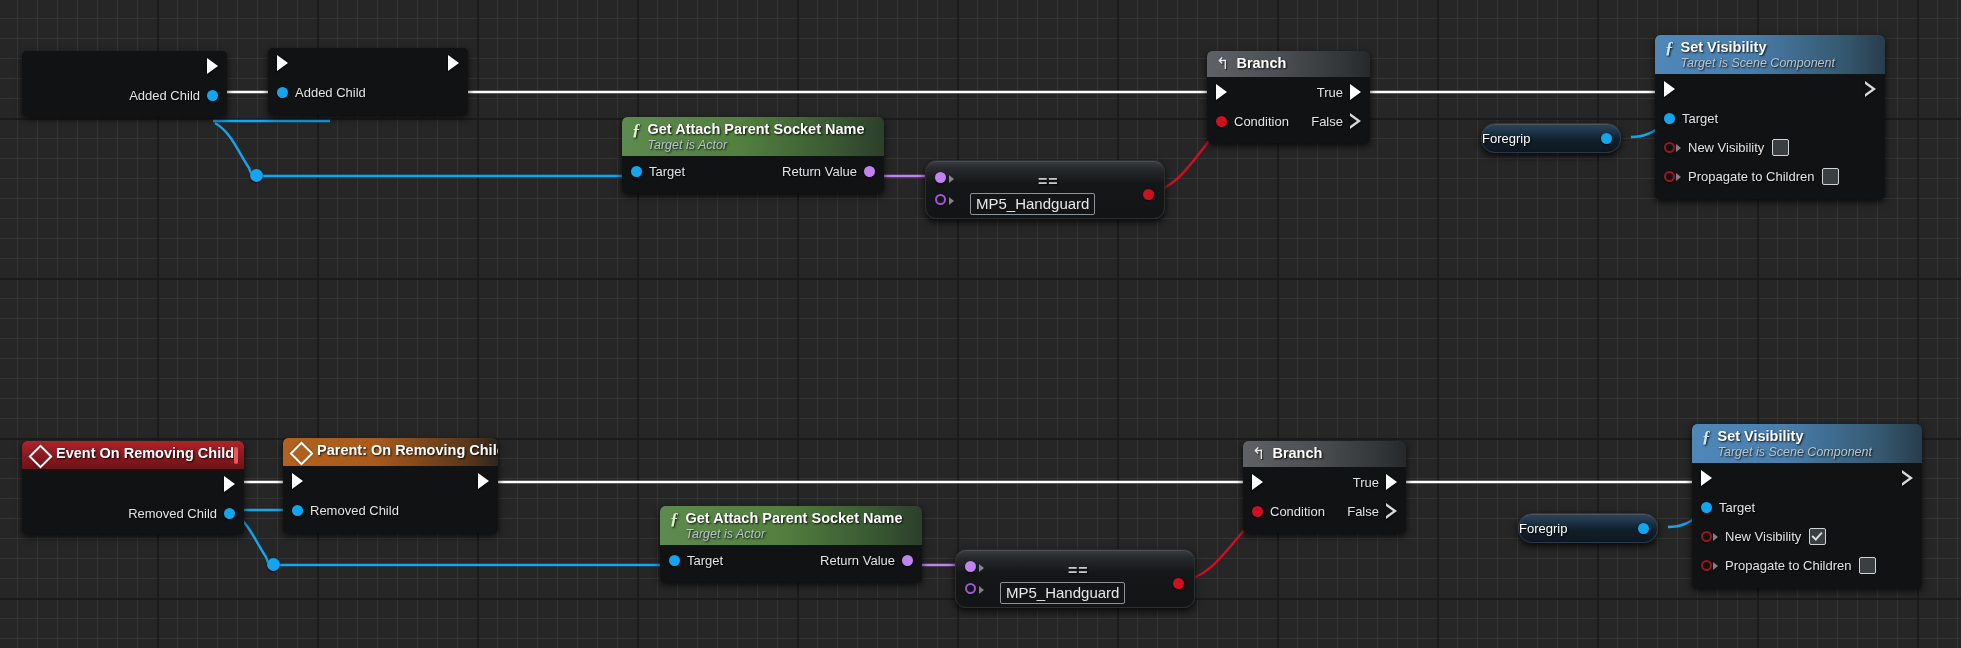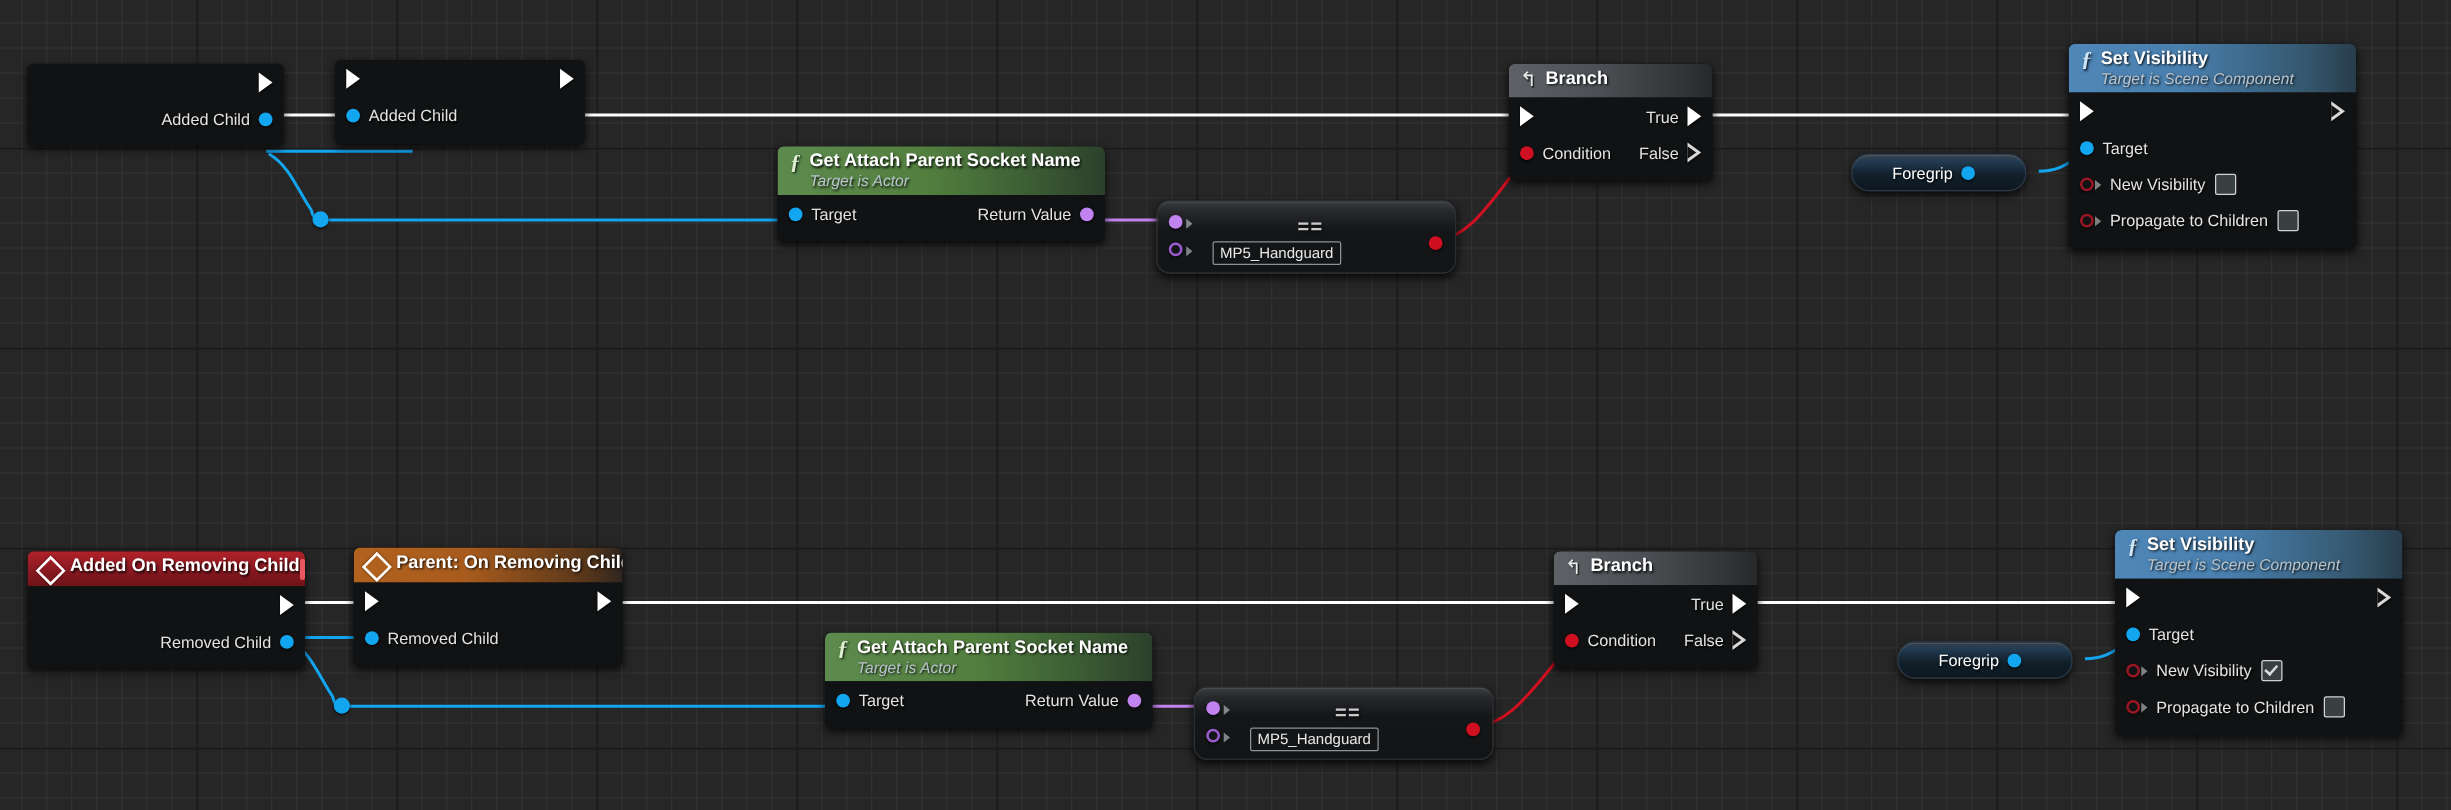--- a/index.html
+++ b/index.html
@@ -203,35 +203,35 @@
     color: #c9c9c9;
     letter-spacing: 1px;
     text-shadow: 1px 1px 2px rgba(0,0,0,0.9);
   }
   .txtfield {
     position: absolute;
     background: #121416;
     border: 1px solid #8d9296;
     border-radius: 2px;
     padding: 1px 5px 2px 5px;
-    font-size: 12px;
+    font-size: 15px;
     color: #e8e8e8;
     white-space: nowrap;
   }
 
   
   .varnode {
     position: absolute;
     border-radius: 14px;
     background: linear-gradient(to bottom, #36404a 0%, #223b52 18%, #12202c 55%, #0d1720 100%);
     box-shadow: 0 3px 7px rgba(0,0,0,0.8), inset 0 1px 0 rgba(255,255,255,0.13);
     border: 1px solid #2a3a48;
     display: flex;
     align-items: center;
-    justify-content: center;
+    justify-content: space-between;
     padding-right: 8px;
   }
   .varlabel {
     font-size: 13px;
     color: #ffffff;
     text-shadow: 1px 1px 2px rgba(0,0,0,0.9);
     margin-right: 7px;
     white-space: nowrap;
   }
 
@@ -409,21 +409,21 @@
         <span class="cbox"></span>
       </div>
       <div style="height:8px;"></div>
     </div>
   </div>
 
   <div class="node" style="left:22px; top:441px; width:222px;">
     <div class="hdr hdr-event">
       <span class="dia"></span>
       <div class="hdr-texts">
-        <span class="ttl">Added On Removing Child</span>
+        <span class="ttl">Event On Removing Child</span>
       </div>
       <span class="delegate"></span>
     </div>
     <div class="body">
       <div class="pinrow out" style="height:30px;">
         <span class="exec"></span>
       </div>
       <div class="pinrow out" style="height:28px;">
         <span class="plabel">Removed Child</span>
         <span class="gap"></span>

